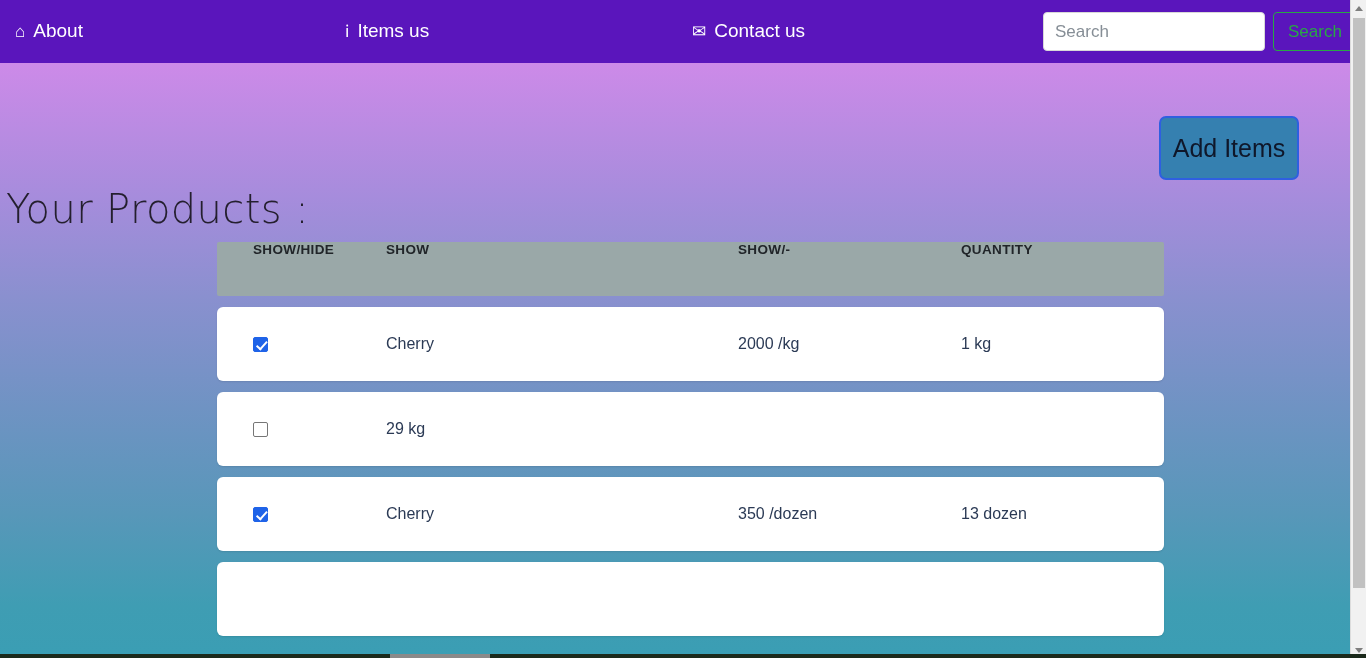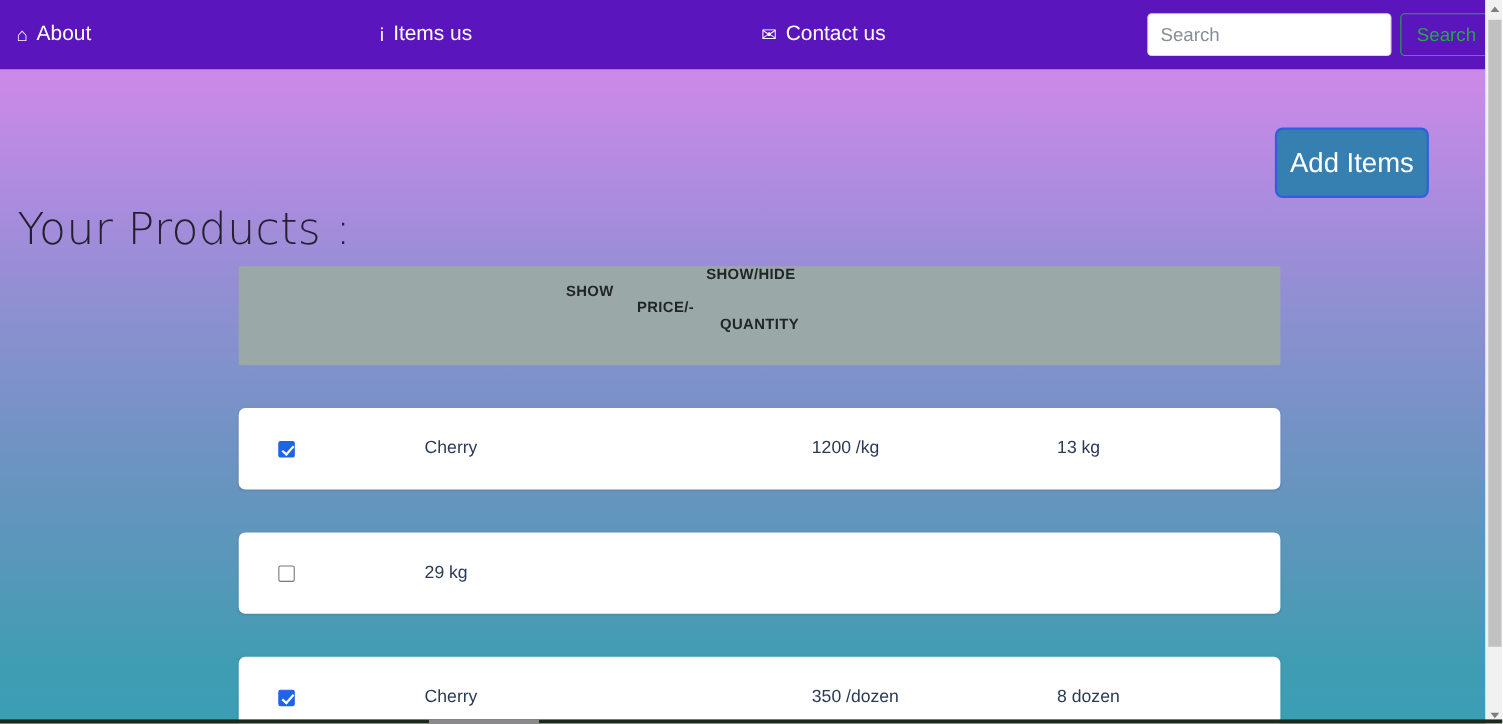--- a/index.html
+++ b/index.html
@@ -106,70 +106,69 @@
     width: 1350px;
   }
 
   #add-items-button {
     position: absolute;
     left: 1159px; top: 53px;
     width: 140px; height: 64px;
     background: #3580b0;
     border: 2px solid #2f5fe0;
     border-radius: 7px;
-    color: #ffffff;
+    color: #0f172a;
     font-size: 25px;
     font-family: "Liberation Sans", sans-serif;
     cursor: pointer;
     line-height: 1;
     white-space: nowrap;
   }
 
   #page-title {
     position: absolute;
-    left: 16px; top: 123px;
+    left: 6px; top: 123px;
     margin: 0;
     font-size: 40px;
     font-weight: 300;
     color: #241f2e;
     letter-spacing: 0.4px;
     white-space: nowrap;
     font-family: "DejaVu Sans", sans-serif;
   }
 
   
   #products-table {
     position: absolute;
     left: 217px; top: 179px;
     width: 947px;
   }
 
   #table-header {
-    height: 90px;
+    height: 54px;
     background: #9aa8a8;
     display: flex;
-    align-items: center;
+    align-items: flex-start;
     border-radius: 2px;
-    flex-direction: column;
   }
   #table-header .th {
     font-size: 13.5px;
     font-weight: bold;
     color: #212529;
     letter-spacing: 0.35px;
     white-space: nowrap;
   }
 
   .row {
     height: 74px;
     background: #ffffff;
     border-radius: 6px;
     display: flex;
     align-items: center;
-    margin-top: 39px;
+    margin-top: 11px;
     box-shadow: 0 1px 2px rgba(0,0,0,0.10);
   }
   .row .td {
     font-size: 16px;
     color: #2b3a55;
     white-space: nowrap;
   }
 
   
   .col-show { width: 169px; padding-left: 36px; }
@@ -285,47 +284,47 @@
 
       <button id="add-items-button">Add Items</button>
 
       <h1 id="page-title">Your Products :</h1>
 
       <div id="products-table">
 
         <div id="table-header">
           <div class="th col-show">SHOW/HIDE</div>
           <div class="th col-name">SHOW</div>
-          <div class="th col-price">PRICE/-</div>
+          <div class="th col-price">SHOW/-</div>
           <div class="th col-qty">QUANTITY</div>
         </div>
 
         <div class="row">
           <div class="td col-show">
             <input class="row-checkbox" type="checkbox" checked="" style="">
           </div>
           <div class="td col-name">Cherry</div>
-          <div class="td col-price">1200 /kg</div>
-          <div class="td col-qty">13 kg</div>
+          <div class="td col-price">2000 /kg</div>
+          <div class="td col-qty">1 kg</div>
         </div>
 
         <div class="row">
           <div class="td col-show">
             <input class="row-checkbox" type="checkbox" style="">
           </div>
           <div class="td col-qty">29 kg</div>
         </div>
 
         <div class="row">
           <div class="td col-show">
             <input class="row-checkbox" type="checkbox" checked="" style="">
           </div>
           <div class="td col-name">Cherry</div>
           <div class="td col-price">350 /dozen</div>
-          <div class="td col-qty">8 dozen</div>
+          <div class="td col-qty">13 dozen</div>
         </div>
 
         <div class="row">
 
           <div class="td col-name"></div>
           <div class="td col-price"></div>
           <div class="td col-qty"></div>
         </div>
 
       </div>

